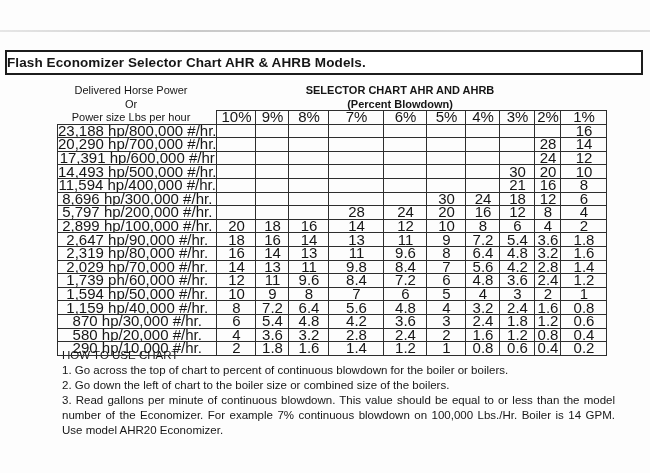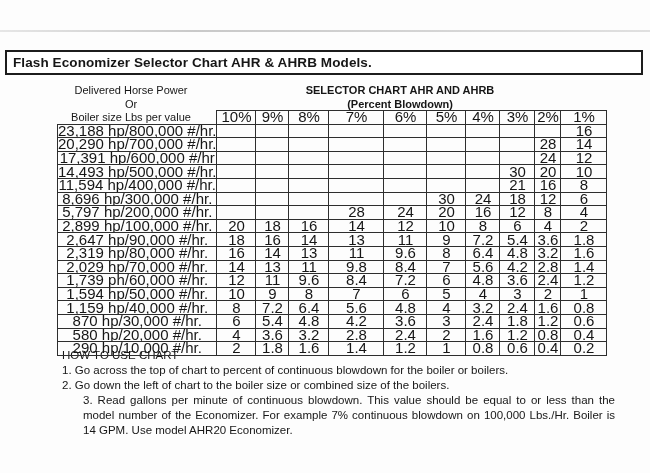--- a/index.html
+++ b/index.html
@@ -8,21 +8,21 @@
     background:#fdfdfd;color:#161616;
     font-family:"Liberation Sans", sans-serif;
   }
   .scan-line{
     position:absolute;top:30px;left:0;width:650px;height:2px;
     background:linear-gradient(90deg,#e6e6e6 0%,#c9c9c9 30%,#d2d2d2 60%,#e0e0e0 100%);
   }
   .title-box{
     position:absolute;left:5px;top:50px;width:638px;height:25px;
     box-sizing:border-box;border:2px solid #1c1c1c;background:#ffffff;
-    display:flex;align-items:center;padding-left:6px;
+    display:flex;align-items:center;padding-left:0;
     font-weight:bold;font-size:13.5px;letter-spacing:.1px;
   }
   .hdr-left{
     position:absolute;left:57px;top:84px;width:148px;z-index:2;
     text-align:center;font-size:11px;font-weight:400;line-height:13.5px;
   }
   .hdr-right{
     position:absolute;left:205px;top:84px;width:390px;
     text-align:center;font-size:11px;font-weight:700;line-height:13.5px;
   }
@@ -36,37 +36,37 @@
     padding:0;height:12.6px;line-height:12px;
     text-align:center;font-weight:400;overflow:hidden;white-space:nowrap;
   }
   table.selector th{font-weight:400;}
   table.selector th.corner{border:none;}
   .instructions{
     position:absolute;left:62px;top:348px;width:553px;
     font-size:11.5px;line-height:15px;
   }
   .instructions div{margin:0;}
-  .instructions .justify{text-align:justify;margin-left:21px;}
+  .instructions .justify{text-align:justify;}
 </style>
 </head>
 <body>
 
 <div class="page">
 
   <div class="scan-line"></div>
 
   <div class="title-box">
     <span>Flash Economizer Selector Chart AHR &amp; AHRB Models.</span>
   </div>
 
   <div class="hdr-left">
     <div>Delivered Horse Power</div>
     <div>Or</div>
-    <div>Boiler size Lbs per value</div>
+    <div>Power size Lbs per hour</div>
   </div>
 
   <div class="hdr-right">
     <div>SELECTOR CHART AHR AND AHRB</div>
     <div>(Percent Blowdown)</div>
   </div>
 
   <table class="selector">
     <colgroup>
         <col style="width: 148px;">

